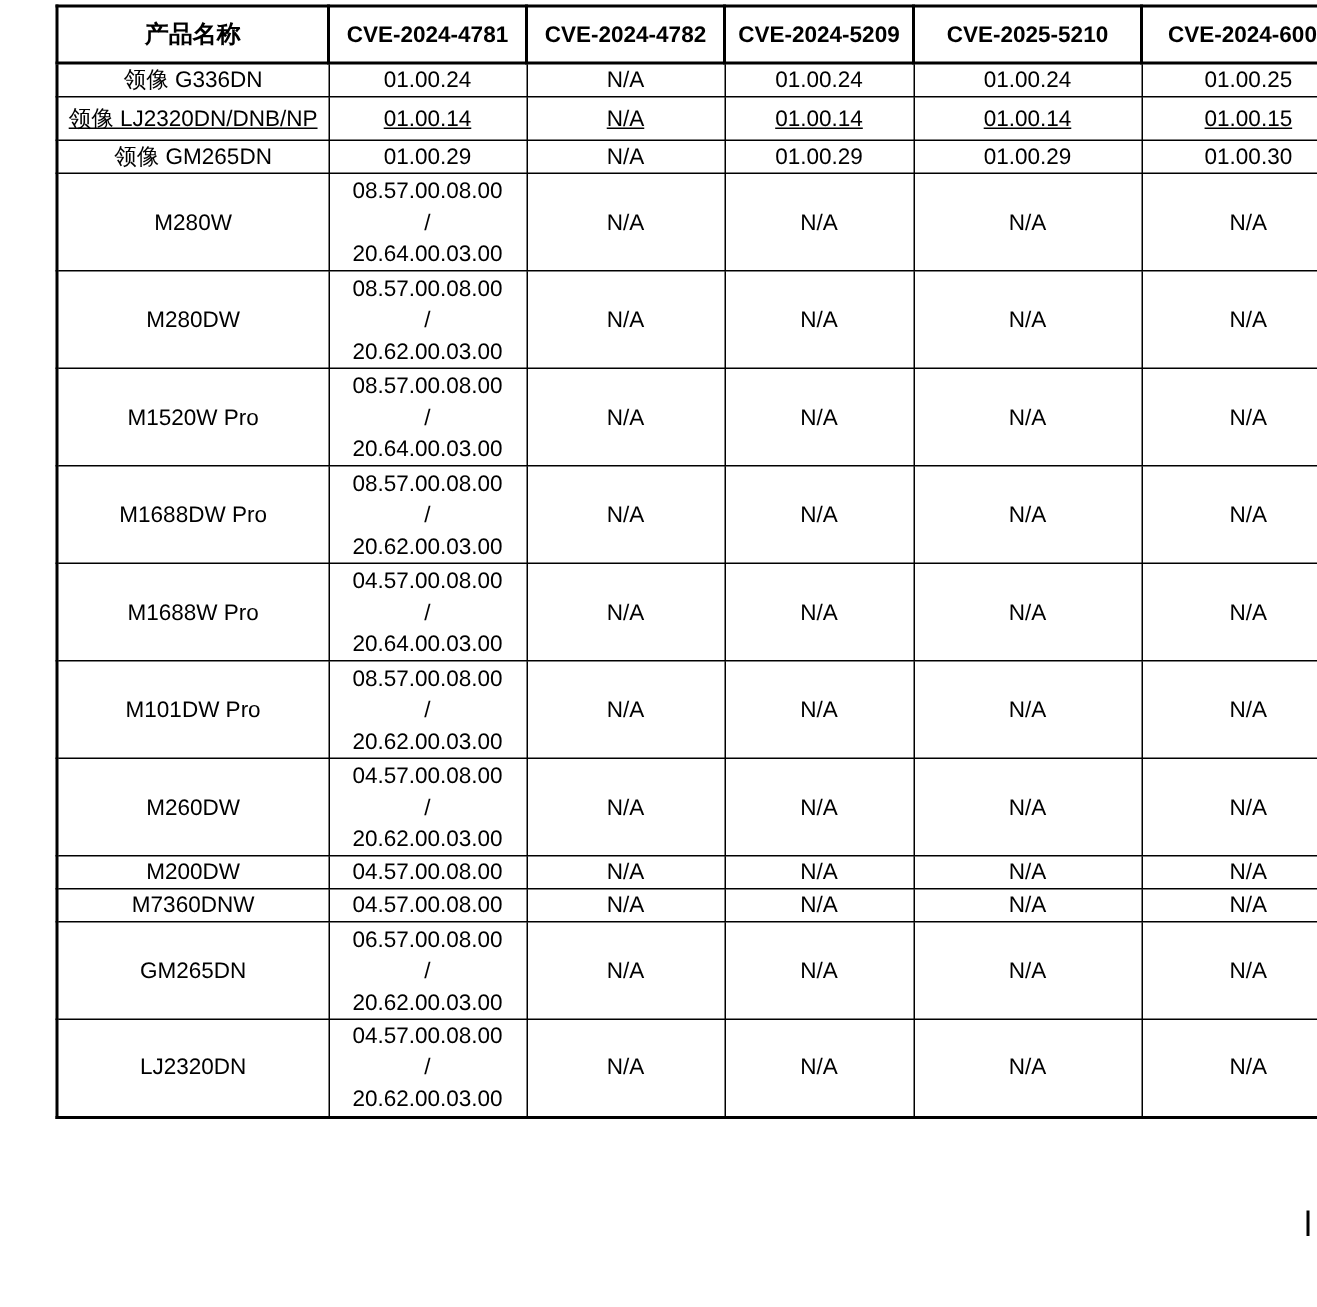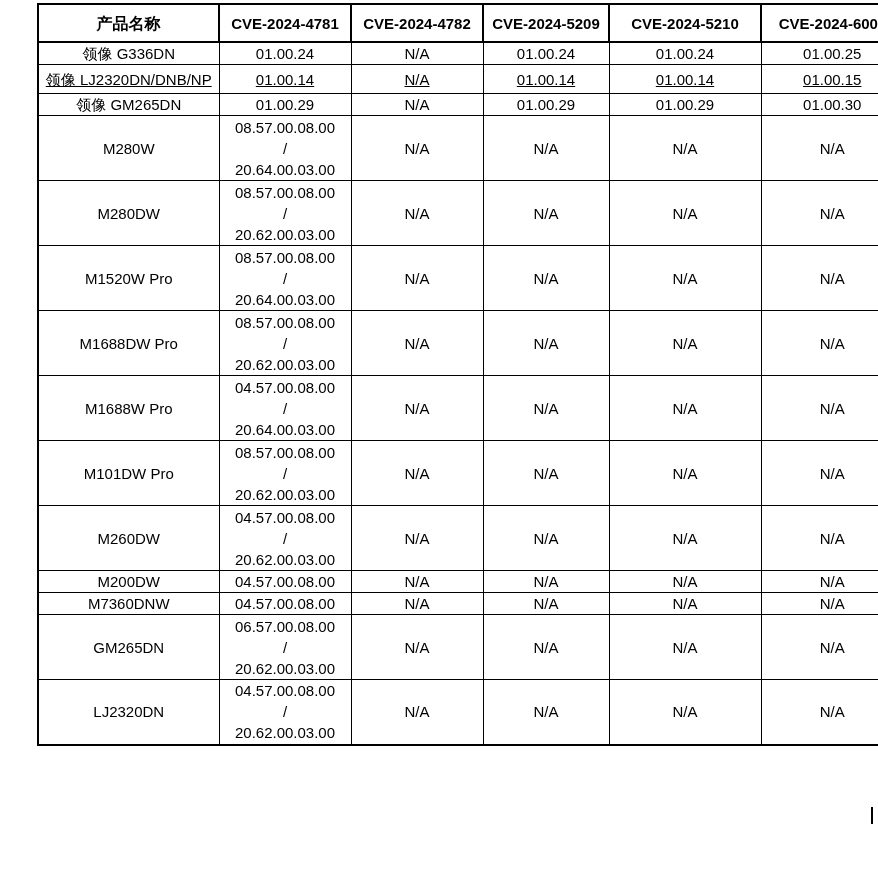--- a/index.html
+++ b/index.html
@@ -58,21 +58,21 @@
     <col style="width:126px">
     <col style="width:152px">
     <col style="width:143px">
   </colgroup>
   <thead>
     <tr id="header-row">
         <th class="th-product">产品名称</th>
         <th>CVE-2024-4781</th>
         <th>CVE-2024-4782</th>
         <th>CVE-2024-5209</th>
-        <th>CVE-2024-5210</th>
+        <th>CVE-2025-5210</th>
         <th>CVE-2024-6004</th>
       </tr>
   </thead>
   <tbody id="table-body">
       <tr>
         <td>领像 G336DN</td>
         <td>01.00.24</td>
         <td>N/A</td>
         <td>01.00.24</td>
         <td>01.00.24</td>

